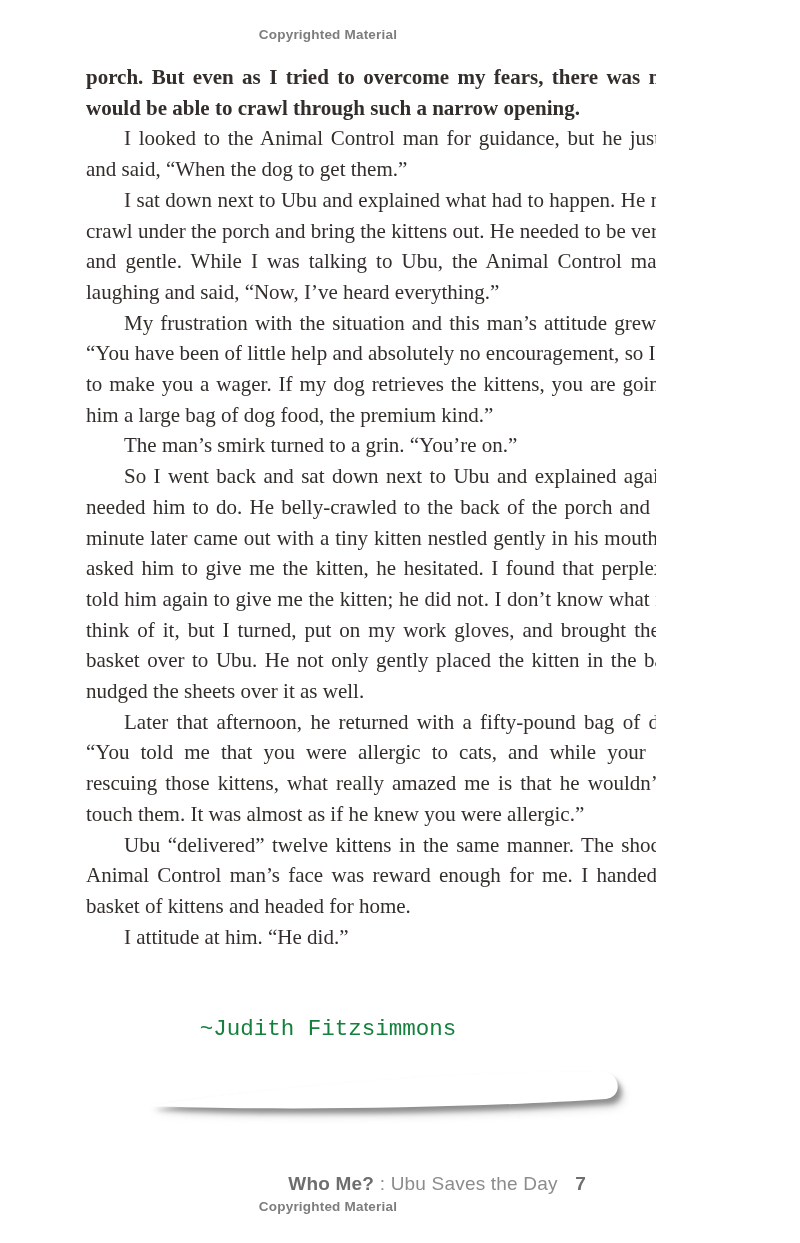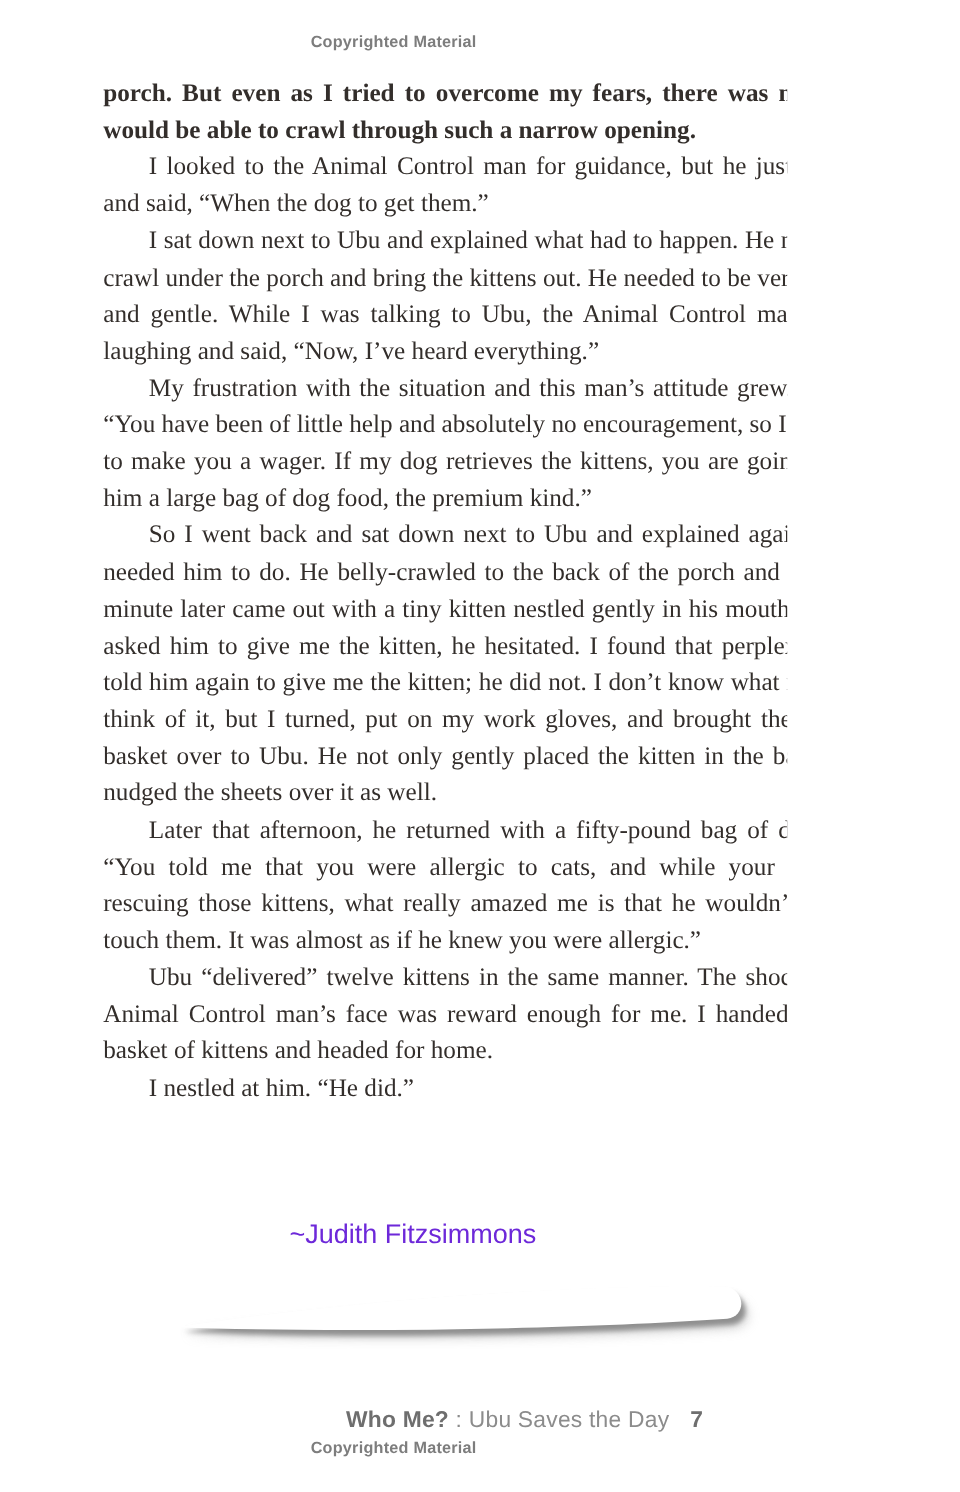--- a/index.html
+++ b/index.html
@@ -41,27 +41,27 @@
   .body-text p {
     margin: 0;
     text-indent: 38px;
   }
   .body-text p.first {
     text-indent: 0;
     font-weight: bold;
   }
   .attribution {
     position: absolute;
-    left: 16px;
+    left: 0;
     top: 1016px;
     width: 100%;
     text-align: center;
-    font-family: Liberation Sans, sans-serif;
+    font-family: Liberation Mono, monospace;
     font-size: 22.5px;
-    color: #6d28d9;
+    color: #15803d;
   }
   .swoosh {
     position: absolute;
     left: 145px;
     top: 1060px;
     width: 500px;
     height: 64px;
   }
   .footer {
     position: absolute;
@@ -88,24 +88,25 @@
 
 <div class="page">
 
   <div class="copyright top">Copyrighted Material</div>
 
   <div class="body-text">
     <p class="first">porch. But even as I tried to overcome my fears, there was no way I would be able to crawl through such a narrow opening.</p>
     <p>I looked to the Animal Control man for guidance, but he just sneered and said, “When the dog to get them.”</p>
     <p>I sat down next to Ubu and explained what had to happen. He needed to crawl under the porch and bring the kittens out. He needed to be very careful and gentle. While I was talking to Ubu, the Animal Control man started laughing and said, “Now, I’ve heard everything.”</p>
     <p>My frustration with the situation and this man’s attitude grew. I know, “You have been of little help and absolutely no encouragement, so I’m going to make you a wager. If my dog retrieves the kittens, you are going to buy him a large bag of dog food, the premium kind.”</p>
+    <p>The man’s smirk turned to a grin. “You’re on.”</p>
     <p>So I went back and sat down next to Ubu and explained again what I needed him to do. He belly-crawled to the back of the porch and one long minute later came out with a tiny kitten nestled gently in his mouth. When I asked him to give me the kitten, he hesitated. I found that perplexing so I told him again to give me the kitten; he did not. I don’t know what made me think of it, but I turned, put on my work gloves, and brought the laundry basket over to Ubu. He not only gently placed the kitten in the basket but nudged the sheets over it as well.</p>
     <p>Later that afternoon, he returned with a fifty-pound bag of dog food. “You told me that you were allergic to cats, and while your dog was rescuing those kittens, what really amazed me is that he wouldn’t let you touch them. It was almost as if he knew you were allergic.”</p>
     <p>Ubu “delivered” twelve kittens in the same manner. The shock on the Animal Control man’s face was reward enough for me. I handed him the basket of kittens and headed for home.</p>
-    <p>I nestled at him. “He did.”</p>
+    <p>I attitude at him. “He did.”</p>
   </div>
 
   <div class="attribution">~Judith Fitzsimmons</div>
 
   <div class="swoosh">
     <svg width="500" height="64" viewBox="0 0 500 64" xmlns="http://www.w3.org/2000/svg">
       <defs>
         <filter id="swoosh-blur" x="-20%" y="-60%" width="140%" height="220%">
           <feGaussianBlur stdDeviation="2.4"></feGaussianBlur>
         </filter>

